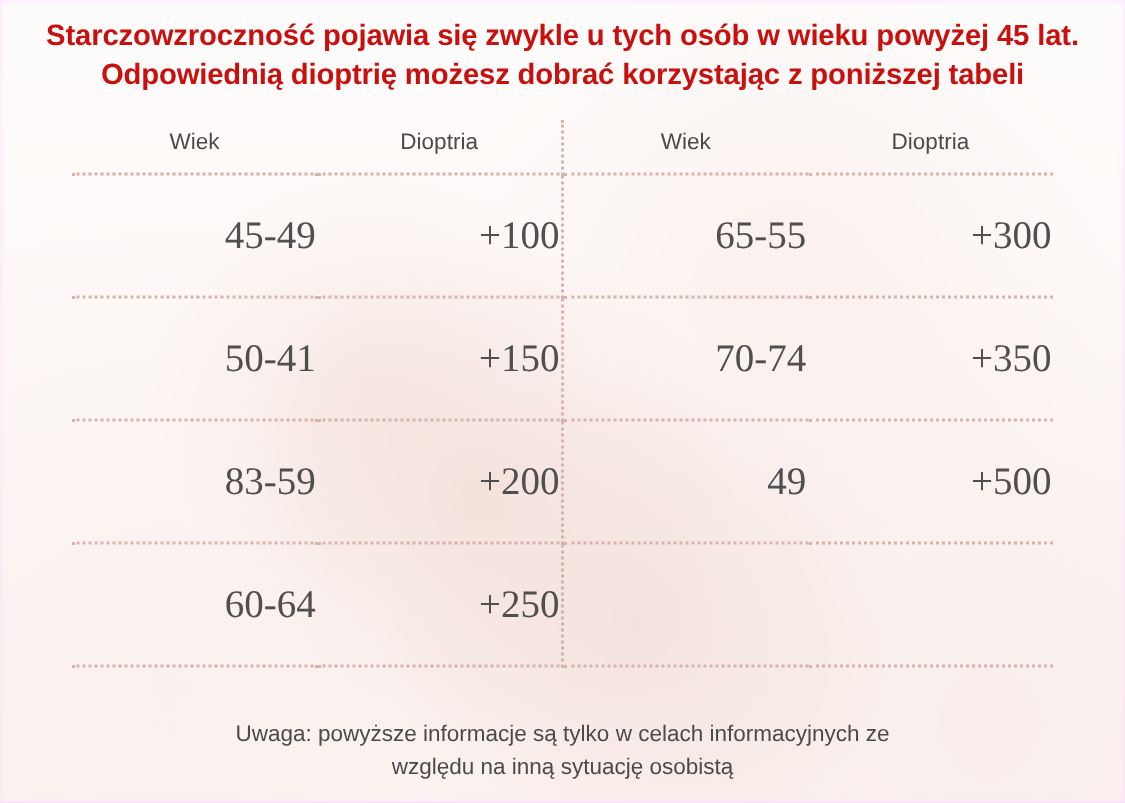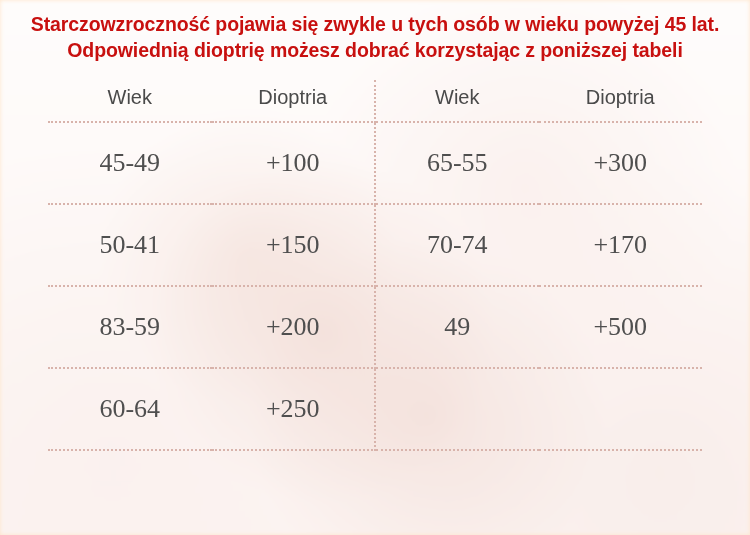--- a/index.html
+++ b/index.html
@@ -10,21 +10,21 @@
     width: 750px;
     height: 535px;
     font-family: "Liberation Sans", sans-serif;
     background: #ffffff;
   }
   .page {
     position: relative;
     width: 750px;
     height: 535px;
     overflow: hidden;
-    background: #fdba74;
+    background: #f0abfc;
   }
   
   .bg {
     position: absolute;
     inset: 0;
     background:
       radial-gradient(circle at 43% 62%, rgba(214,150,130,0.55) 0%, rgba(214,150,130,0.0) 32%),
       radial-gradient(circle at 33% 48%, rgba(226,176,158,0.55) 0%, rgba(226,176,158,0.0) 26%),
       radial-gradient(circle at 57% 78%, rgba(206,133,112,0.45) 0%, rgba(206,133,112,0.0) 30%),
       radial-gradient(circle at 70% 35%, rgba(236,200,190,0.55) 0%, rgba(236,200,190,0.0) 34%),
@@ -64,31 +64,31 @@
   table.dioptry {
     width: 100%;
     border-collapse: collapse;
     table-layout: fixed;
   }
   table.dioptry col.c1 { width: 25%; }
   table.dioptry col.c2 { width: 25%; }
   table.dioptry col.c3 { width: 25%; }
   table.dioptry col.c4 { width: 25%; }
   table.dioptry th {
-    font-size: 20px;
+    font-size: 15px;
     font-weight: normal;
     color: #4a4a4a;
     padding: 6px 0 12px 0;
     text-align: center;
     border-bottom: 2px dotted #d8b3ab;
   }
   table.dioptry td {
     font-size: 26px;
     color: #4f4f4f;
-    text-align: center;
+    text-align: right;
     height: 78px;
     border-bottom: 2px dotted #d8b3ab;
     font-family: "Liberation Serif", serif;
   }
   table.dioptry tr:last-child td {
     border-bottom: 2px dotted #d8b3ab;
   }
   table.dioptry td.mid-left {
     border-right: 2px dotted #d8b3ab;
   }
@@ -143,35 +143,37 @@
           <tr>
             <td>45-49</td>
             <td class="mid-left">+100</td>
             <td>65-55</td>
             <td>+300</td>
           </tr>
           <tr>
             <td>50-41</td>
             <td class="mid-left">+150</td>
             <td>70-74</td>
-            <td>+170</td>
+            <td>+350</td>
           </tr>
           <tr>
             <td>83-59</td>
             <td class="mid-left">+200</td>
             <td>49</td>
             <td>+500</td>
           </tr>
           <tr>
             <td>60-64</td>
             <td class="mid-left">+250</td>
             <td class="empty"></td>
             <td class="empty"></td>
           </tr>
         </tbody>
       </table>
     </div>
 
     <div class="footnote">
+      <div>Uwaga: powyższe informacje są tylko w celach informacyjnych ze</div>
+      <div>względu na inną sytuację osobistą</div>
     </div>
 
   </div>
 </div>
 
 </body></html>

